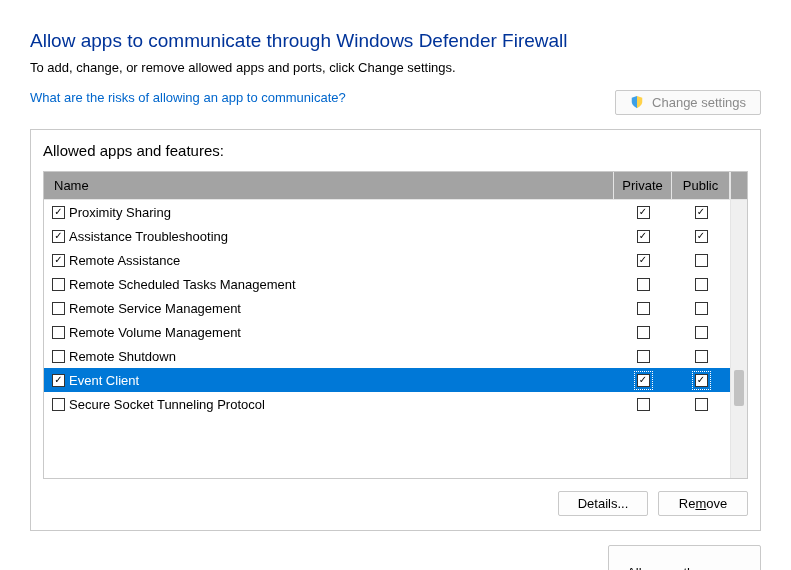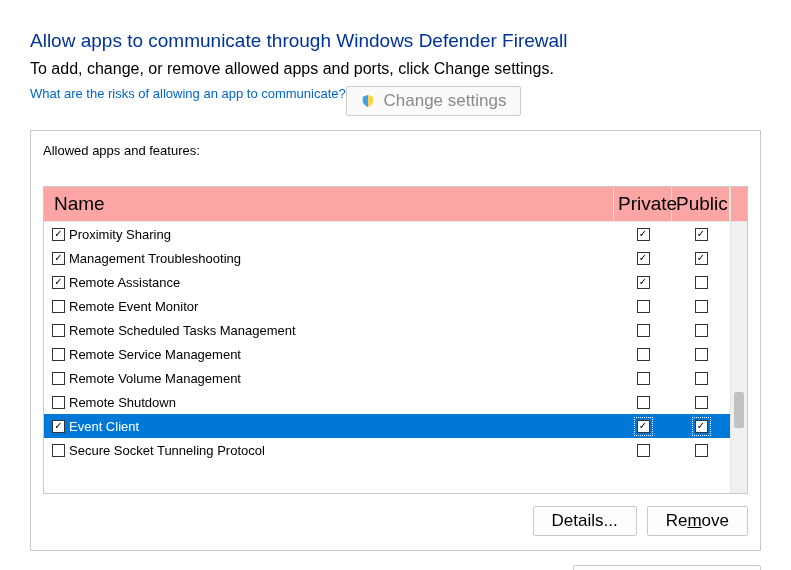--- a/index.html
+++ b/index.html
@@ -14,74 +14,75 @@
     overflow: hidden;
     padding: 30px 30px 0 30px;
   }
   .heading {
     color: #003399;
     font-size: 19px;
     font-weight: 400;
     margin: 0 0 8px 0;
   }
   .subtext {
-    margin: 0 0 8px 0;
-    font-size: 16px;
+    margin: 0 0 15px 0;
+    font-size: 13px;
   }
   .toprow {
     display: flex;
+    justify-content: space-between;
     align-items: flex-start;
     margin-bottom: 14px;
   }
   .link {
     color: #0066cc;
     cursor: pointer;
     font-size: 13px;
   }
   .btn {
     background: #fdfdfd;
     border: 1px solid #c9c9c9;
     border-radius: 2px;
     padding: 4px 14px;
-    font-size: 17px;
+    font-size: 13px;
     font-family: inherit;
     cursor: pointer;
     color: #000;
   }
   .btn.disabled {
     color: #8a8a8a;
     cursor: default;
     background: #fafafa;
   }
   .shield {
     display:inline-block;
     width:14px; height:14px;
     vertical-align: -2px;
     margin-right: 4px;
   }
   .panel {
     border: 1px solid #c9c9c9;
     padding: 12px 12px 14px 12px;
   }
   .panel-label {
-    font-size: 13px;
-    margin-bottom: 28px;
+    font-size: 15px;
+    margin-bottom: 12px;
   }
   .listwrap {
     border: 1px solid #c9c9c9;
     position: relative;
     height: 308px;
     display:flex;
     flex-direction: column;
   }
   .header {
     display:flex;
     border-bottom: 1px solid #e5e5e5;
-    font-size: 19px;
-    background:#fca5a5;
+    font-size: 13px;
+    background:#a3a3a3;
     flex: 0 0 auto;
   }
   .header .col-name {
     flex: 1;
     padding: 6px 10px;
     border-right: 1px solid #e5e5e5;
   }
   .header .col {
     width: 58px;
     text-align: center;
@@ -213,48 +214,36 @@
             <div class="col">
               <span class="cb">✓</span>
             </div>
             <div class="col">
               <span class="cb">✓</span>
             </div>
           </div>
           <div class="row">
             <div class="col-name">
               <span class="cb">✓</span>
-              <span>Management Troubleshooting</span>
+              <span>Assistance Troubleshooting</span>
             </div>
             <div class="col">
               <span class="cb">✓</span>
             </div>
             <div class="col">
               <span class="cb">✓</span>
             </div>
           </div>
           <div class="row">
             <div class="col-name">
               <span class="cb">✓</span>
               <span>Remote Assistance</span>
             </div>
             <div class="col">
               <span class="cb">✓</span>
-            </div>
-            <div class="col">
-              <span class="cb"></span>
-            </div>
-          </div>
-          <div class="row">
-            <div class="col-name">
-              <span class="cb"></span>
-              <span>Remote Event Monitor</span>
-            </div>
-            <div class="col">
-              <span class="cb"></span>
             </div>
             <div class="col">
               <span class="cb"></span>
             </div>
           </div>
           <div class="row">
             <div class="col-name">
               <span class="cb"></span>
               <span>Remote Scheduled Tasks Management</span>
             </div>

